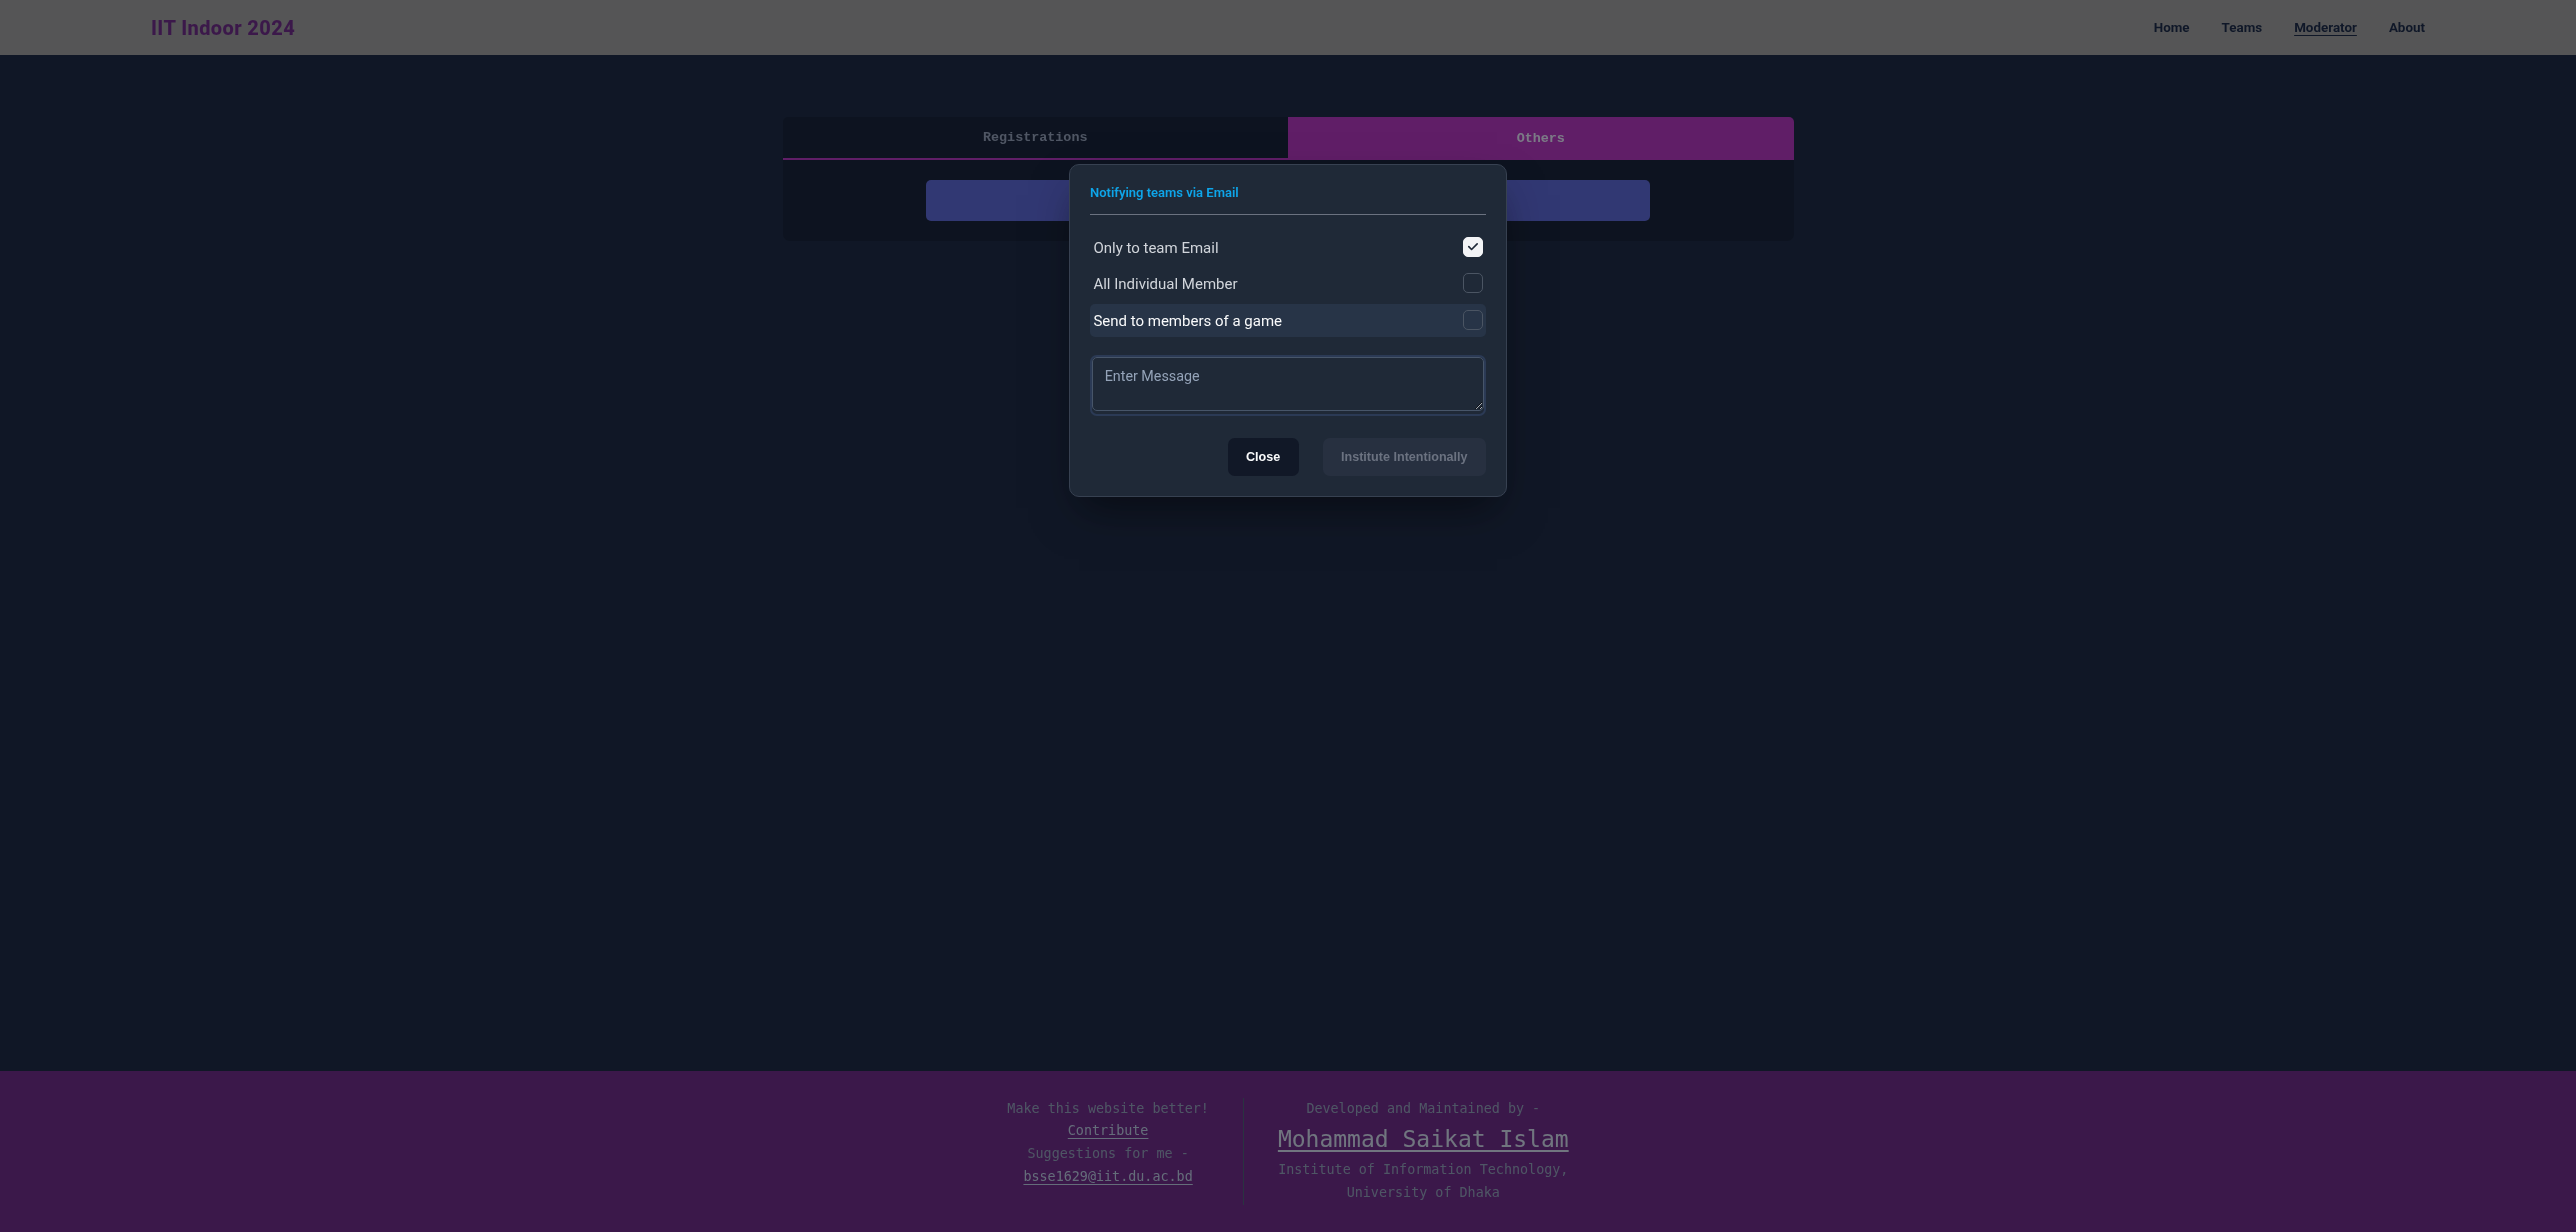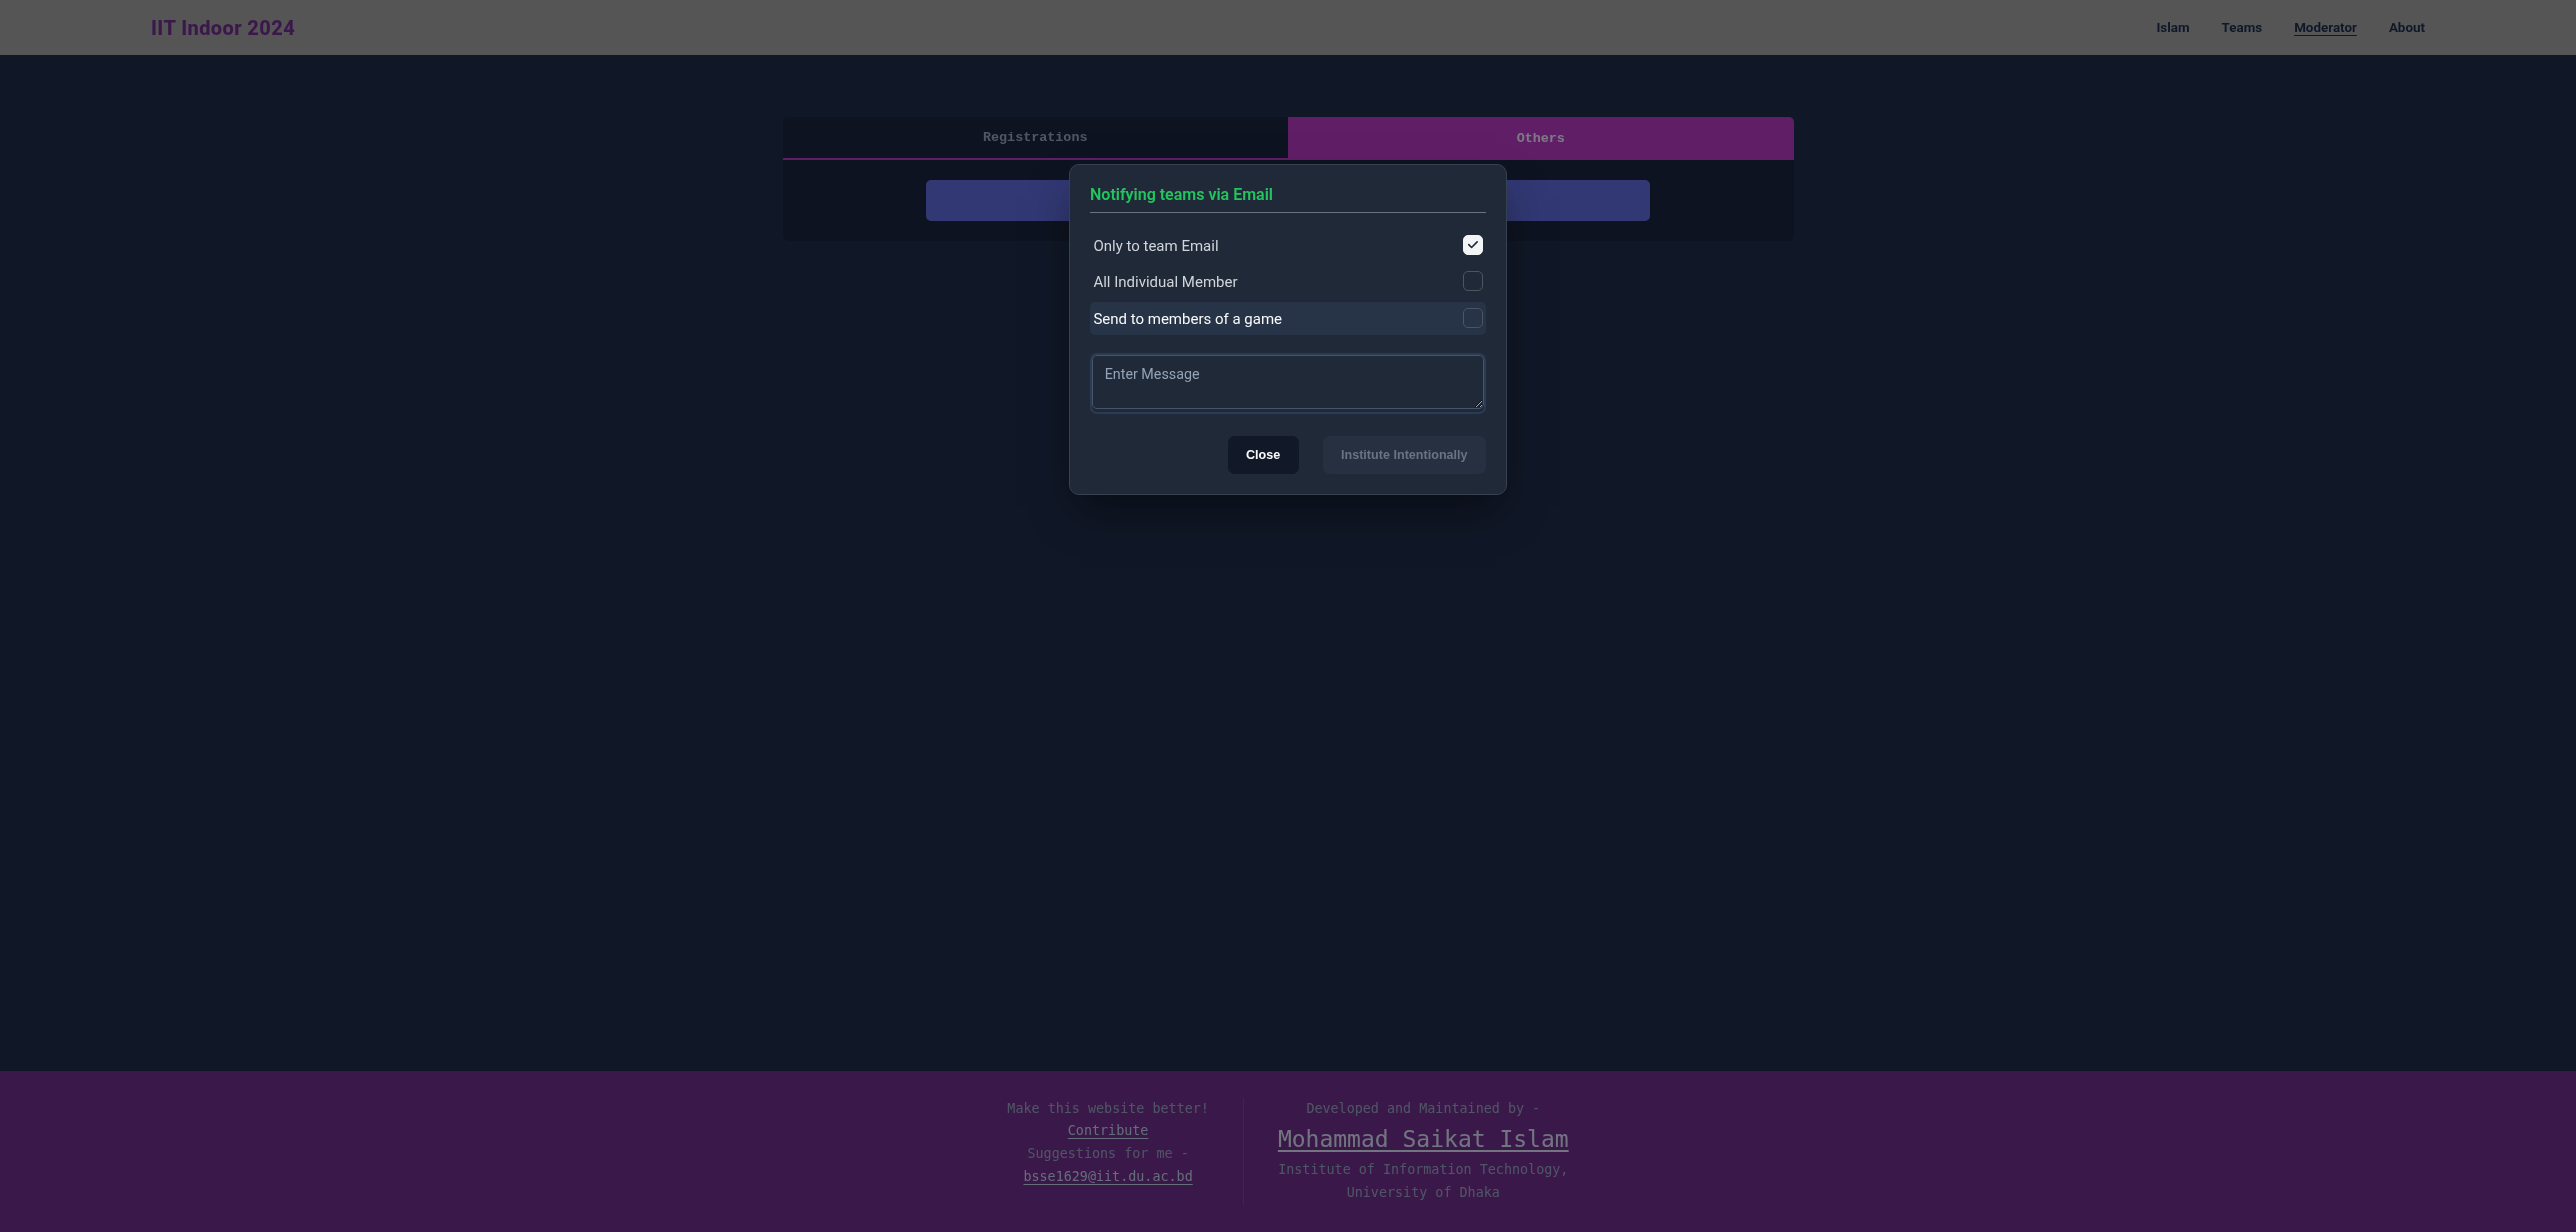--- a/index.html
+++ b/index.html
@@ -109,25 +109,25 @@
     margin-top: 164px;
     width: 438px;
     background: #1f2937;
     border: 0.8px solid #374151;
     border-radius: 10px;
     padding: 20px;
     color: #d1d5db;
     box-shadow: 0 21px 42px -10px rgba(0,0,0,.5);
   }
   .modal-title {
-    font-size: 16px;
+    font-size: 13px;
     font-weight: 600;
-    color: #22c55e;
+    color: #0ea5e9;
     border-bottom: 0.8px solid #6b7280;
-    padding-bottom: 8px;
+    padding-bottom: 14px;
     margin-bottom: 15px;
   }
   .opt-list {
     display: flex;
     flex-direction: column;
     gap: 3.4px;
   }
   .opt-row {
     display: flex;
     align-items: flex-end;
@@ -237,21 +237,21 @@
     text-decoration: underline;
     text-underline-offset: 3.4px;
   }
 </style>
 </head>
 <body>
 
 <header class="navbar">
   <div class="brand">IIT Indoor 2024</div>
   <nav class="nav-links">
-    <a class="nav-link">Islam</a>
+    <a class="nav-link">Home</a>
     <a class="nav-link">Teams</a>
     <a class="nav-link active">Moderator</a>
     <a class="nav-link">About</a>
   </nav>
 </header>
 
 <main class="main">
   <div class="content-shell">
     <div class="tabs">
       <div class="tab tab-registrations">Registrations</div>

